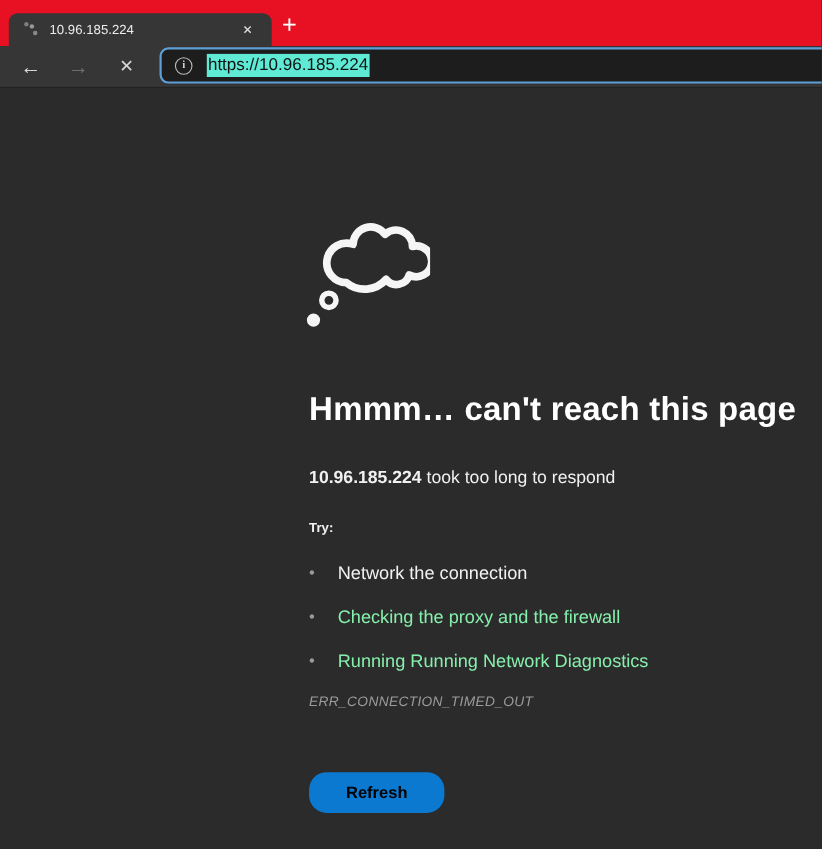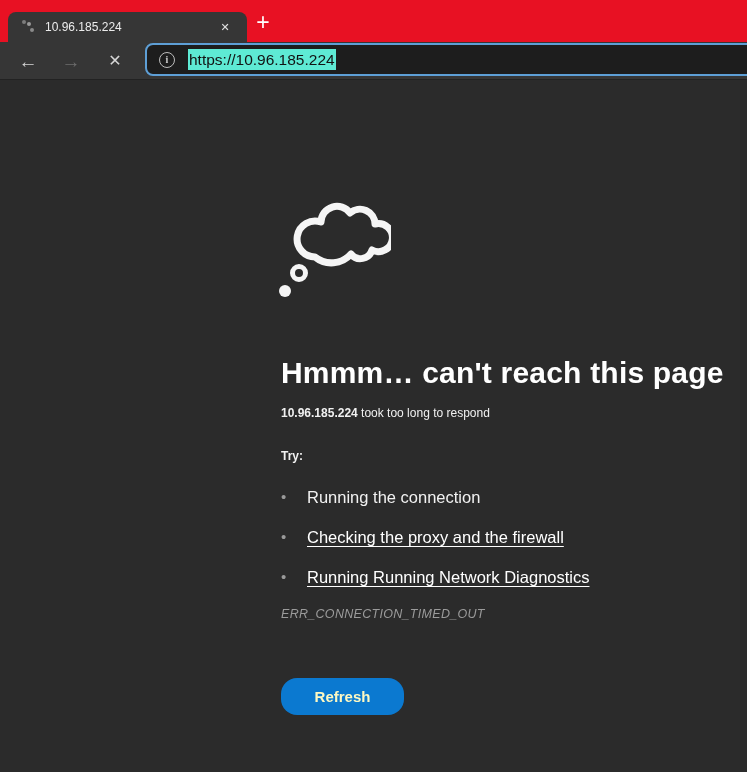--- a/index.html
+++ b/index.html
@@ -108,59 +108,58 @@
   .bubble-icon { display: block; margin-left: -6px; }
 
   .error-heading {
     margin-top: 55px;
     font-size: 30px; font-weight: 700;
     color: #ffffff;
     white-space: nowrap;
     letter-spacing: 0.2px;
   }
   .error-subtitle {
-    margin-top: 16px;
-    font-size: 12px; color: #f1f1f1;
+    margin-top: 36px;
+    font-size: 16px; color: #f1f1f1;
   }
   .error-subtitle b { font-weight: 700; }
   .try-label {
     margin-top: 29px;
     font-size: 12px; font-weight: 700;
   }
   .suggestions { margin-top: 23px; list-style: none; }
   .suggestions li {
     position: relative;
     padding-left: 26px;
     font-size: 16.5px;
     line-height: 22px;
     margin-bottom: 18px;
   }
   .bullet {
     position: absolute; left: 0; top: 0;
     color: #9a9a9a; font-size: 15px;
   }
   .suggestions a {
-    color: #ffffff;
-    text-decoration: underline;
+    color: #86efac;
     text-underline-offset: 3px;
     cursor: pointer;
   }
   .error-code {
     margin-top: 19px;
     font-size: 12.5px;
     color: #9b9b9b;
     letter-spacing: 0.3px;
     font-style: italic;
   }
   .refresh-btn {
     margin-top: 57px;
     width: 123px; height: 37px;
     background: #0b79d0;
     border: none; border-radius: 16px;
-    color: #fef9c3;
+    color: #000000;
     font-family: "Liberation Sans", sans-serif;
     font-size: 15px; font-weight: 700;
     cursor: pointer;
   }
 </style>
 </head>
 <body>
 
 <div class="tab-strip">
   <div class="tab">
@@ -210,21 +209,21 @@
 
   <h1 class="error-heading">Hmmm… can't reach this page</h1>
 
   <p class="error-subtitle"><b>10.96.185.224</b><span> took too long to respond</span></p>
 
   <p class="try-label">Try:</p>
 
   <ul class="suggestions">
     <li>
       <span class="bullet">•</span>
-      <span>Running the connection</span>
+      <span>Network the connection</span>
     </li>
     <li>
       <span class="bullet">•</span>
       <a>Checking the proxy and the firewall</a>
     </li>
     <li>
       <span class="bullet">•</span>
       <a>Running Running Network Diagnostics</a>
     </li>
   </ul>

